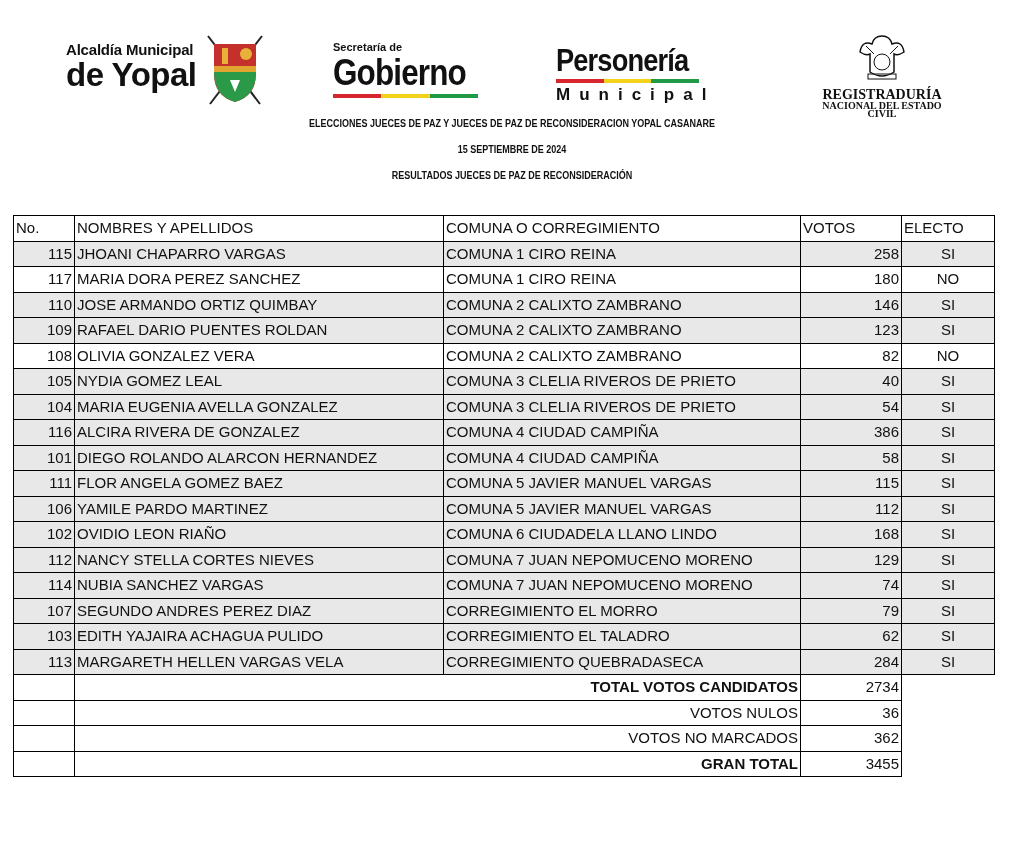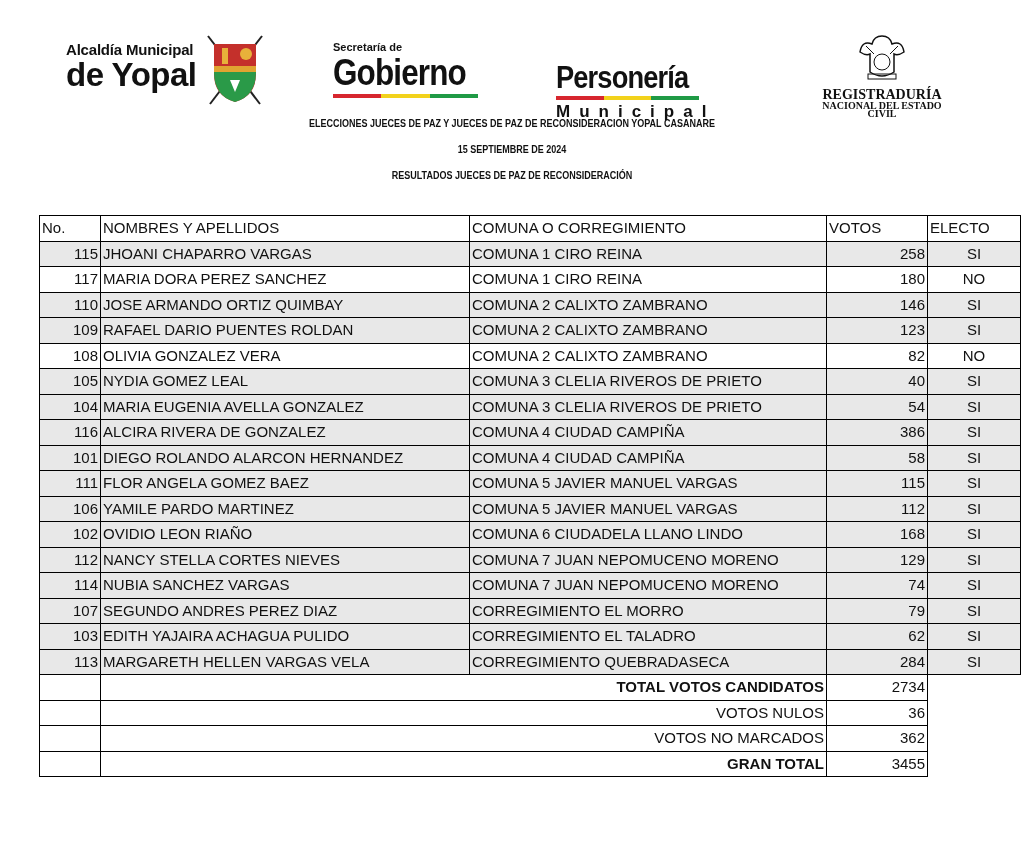--- a/index.html
+++ b/index.html
@@ -8,30 +8,30 @@
   .logo{position:absolute;}
   .yopal{left:66px;top:22px;width:210px;height:70px;}
   .yopal .t1{font-weight:bold;font-size:15px;letter-spacing:-0.2px;line-height:16px;}
   .yopal .t2{font-weight:bold;font-size:33px;line-height:34px;letter-spacing:-0.5px;}
   .shield{position:absolute;left:138px;top:-8px;width:62px;height:72px;}
   .gob{left:333px;top:20px;width:150px;height:80px;}
   .gob .s1{font-size:11px;font-weight:bold;line-height:14px;}
   .gob .s2{font-size:37px;font-weight:bold;line-height:38px;letter-spacing:-1px;transform:scaleX(0.85);transform-origin:left;}
   .bar3{display:flex;height:4px;width:145px;margin-top:2px;}
   .bar3 span{flex:1;}
-  .pers{left:556px;top:42px;width:150px;height:80px;}
+  .pers{left:556px;top:25px;width:150px;height:80px;}
   .pers .p1{font-size:31px;font-weight:bold;line-height:32px;letter-spacing:-1px;transform:scaleX(0.88);transform-origin:left;}
   .pers .p2{font-size:17px;font-weight:bold;letter-spacing:9px;line-height:20px;margin-top:2px;}
   .reg{left:812px;top:12px;width:140px;height:95px;text-align:center;}
   .reg .emblem{width:60px;height:52px;margin:0 auto;}
   .reg .r1{font-family:"Liberation Serif",serif;font-weight:bold;font-size:14px;line-height:14px;}
   .reg .r2{font-family:"Liberation Serif",serif;font-weight:bold;font-size:10px;line-height:8px;}
   .titles{position:absolute;left:0;top:114px;width:1024px;text-align:center;font-weight:bold;font-size:10px;}
   .titles div{height:26px;line-height:20px;transform:scaleX(0.9);}
-  table{position:absolute;left:39px;top:215px;border-collapse:collapse;font-size:15px;}
+  table{position:absolute;left:13px;top:215px;border-collapse:collapse;font-size:15px;}
   td{border:1.5px solid #000;height:24.5px;padding:0 2px;white-space:nowrap;line-height:22px;}
   .c-no{width:56px;text-align:right;}
   .c-name{width:364px;}
   .c-com{width:352px;}
   .c-votes{width:96px;text-align:right;}
   .c-el{width:88px;text-align:center;}
   tr.hdr td{background:#fff;text-align:left;}
   tr.shade td{background:#e8e8e8;}
   tr.plain td{background:#fff;}
   tr.sum td.blank-right{border:none;background:transparent;}

